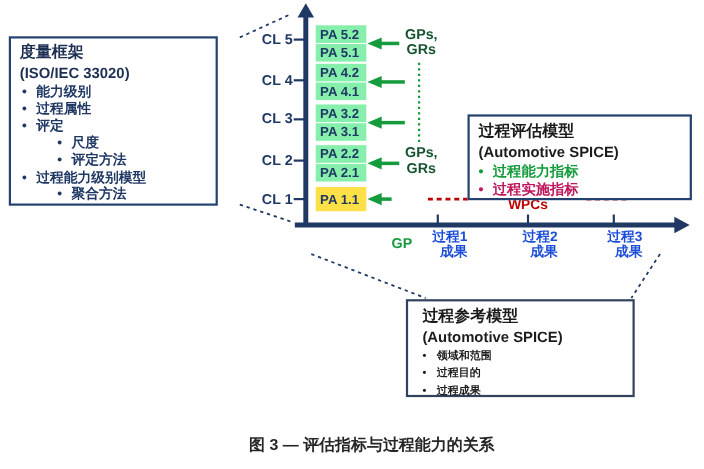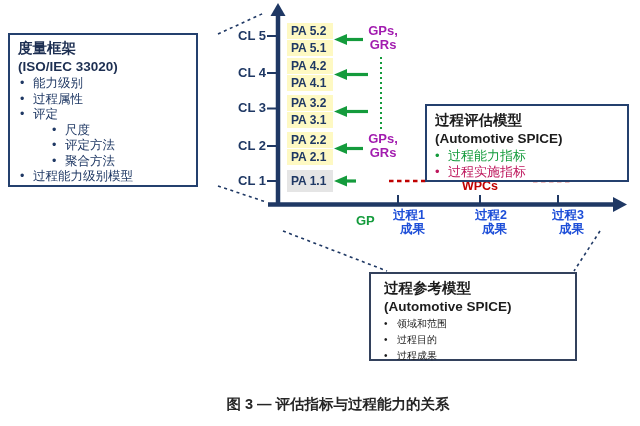--- a/index.html
+++ b/index.html
@@ -5,21 +5,21 @@
   html,body{margin:0;padding:0;background:#fff;}
   .stage{
     position:relative;width:640px;height:426px;background:#fff;overflow:hidden;
     font-family:"Liberation Sans","DejaVu Sans",sans-serif;
   }
   svg.lines{position:absolute;left:0;top:0;width:640px;height:426px;}
 
   .box{position:absolute;box-sizing:border-box;background:#fff;border:2px solid #24406e;}
   .box .title{font-size:14.5px;font-weight:bold;line-height:20px;color:#1d2f52;white-space:nowrap;}
   .box .subtitle{font-size:13.5px;font-weight:bold;line-height:18px;color:#1d2f52;white-space:nowrap;}
-  .li{display:flex;align-items:baseline;font-weight:normal;white-space:nowrap;}
+  .li{display:flex;align-items:baseline;font-weight:bold;white-space:nowrap;}
   .li::before{content:"•";display:inline-block;width:13px;flex:0 0 13px;text-align:left;}
 
   
   .left-box{left:8px;top:33px;width:190px;height:154px;padding:3px 8px;}
   .left-box .li{font-size:12.5px;line-height:15.5px;color:#1F3864;}
   .left-box .li.l1{margin-left:2px;}
   .left-box .li.l2{margin-left:34px;}
 
   
   .right-box{left:425px;top:56px;width:204px;height:78px;padding:4px 8px;border-width:2px;margin-top:48px;}
@@ -32,27 +32,27 @@
   
   .bottom-box{left:369px;top:272px;width:208px;height:89px;padding:4px 13px;border-color:#33415c;}
   .bottom-box .title{color:#1c1c1c;}
   .bottom-box .subtitle{color:#1c1c1c;}
   .bottom-box .li{font-size:10px;line-height:16px;color:#1c1c1c;}
 
   .cl-label{position:absolute;left:230px;width:36px;text-align:right;
     font-size:13px;font-weight:bold;color:#1F3864;line-height:16px;}
 
   .pa-pair{position:absolute;left:287px;width:46px;}
-  .pa-line{box-sizing:border-box;width:46px;height:16px;margin-bottom:1px;background:#fef9c3;
+  .pa-line{box-sizing:border-box;width:46px;height:16px;margin-bottom:1px;background:#86efac;
     font-size:12px;font-weight:bold;color:#1F3864;line-height:16px;padding-left:4px;white-space:nowrap;}
-  .pa-single{position:absolute;left:287px;top:170px;width:46px;height:22px;background:#e5e5e5;
+  .pa-single{position:absolute;left:287px;top:170px;width:46px;height:22px;background:#fde047;
     box-sizing:border-box;font-size:12px;font-weight:bold;color:#1F3864;line-height:22px;padding-left:4px;}
 
   .green-label{position:absolute;width:40px;text-align:center;font-size:13px;font-weight:bold;
-    color:#a21caf;line-height:14px;white-space:nowrap;}
+    color:#14532d;line-height:14px;white-space:nowrap;}
   .gp-label{position:absolute;left:356px;top:174px;width:28px;font-size:13px;font-weight:bold;color:#149B3C;margin-top:39px;}
 
   .red-label{position:absolute;left:428px;top:166px;width:104px;text-align:center;
     font-size:12.5px;font-weight:bold;color:#C00000;line-height:13.5px;white-space:nowrap;}
 
   .x-label{position:absolute;top:208px;width:54px;text-align:right;
     font-size:12.5px;font-weight:bold;color:#1d4ed8;line-height:14px;}
 
   .caption{position:absolute;left:38px;top:395px;width:600px;text-align:center;
     font-size:14.5px;font-weight:bold;color:#262626;}
@@ -115,25 +115,25 @@
       </div>
     <div class="li l1">
         <span>评定</span>
       </div>
     <div class="li l2">
         <span>尺度</span>
       </div>
     <div class="li l2">
         <span>评定方法</span>
       </div>
+    <div class="li l1">
+        <span>过程能力级别模型</span>
+      </div>
     <div class="li l2">
         <span>聚合方法</span>
-      </div>
-    <div class="li l1">
-        <span>过程能力级别模型</span>
       </div>
   </div>
 
   <div class="cl-label" style="top:28px">CL 5</div>
   <div class="cl-label" style="top:65px">CL 4</div>
   <div class="cl-label" style="top:100px">CL 3</div>
   <div class="cl-label" style="top:138px">CL 2</div>
   <div class="cl-label" style="top:173px">CL 1</div>
 
   <div class="pa-pair" style="top:23px">

